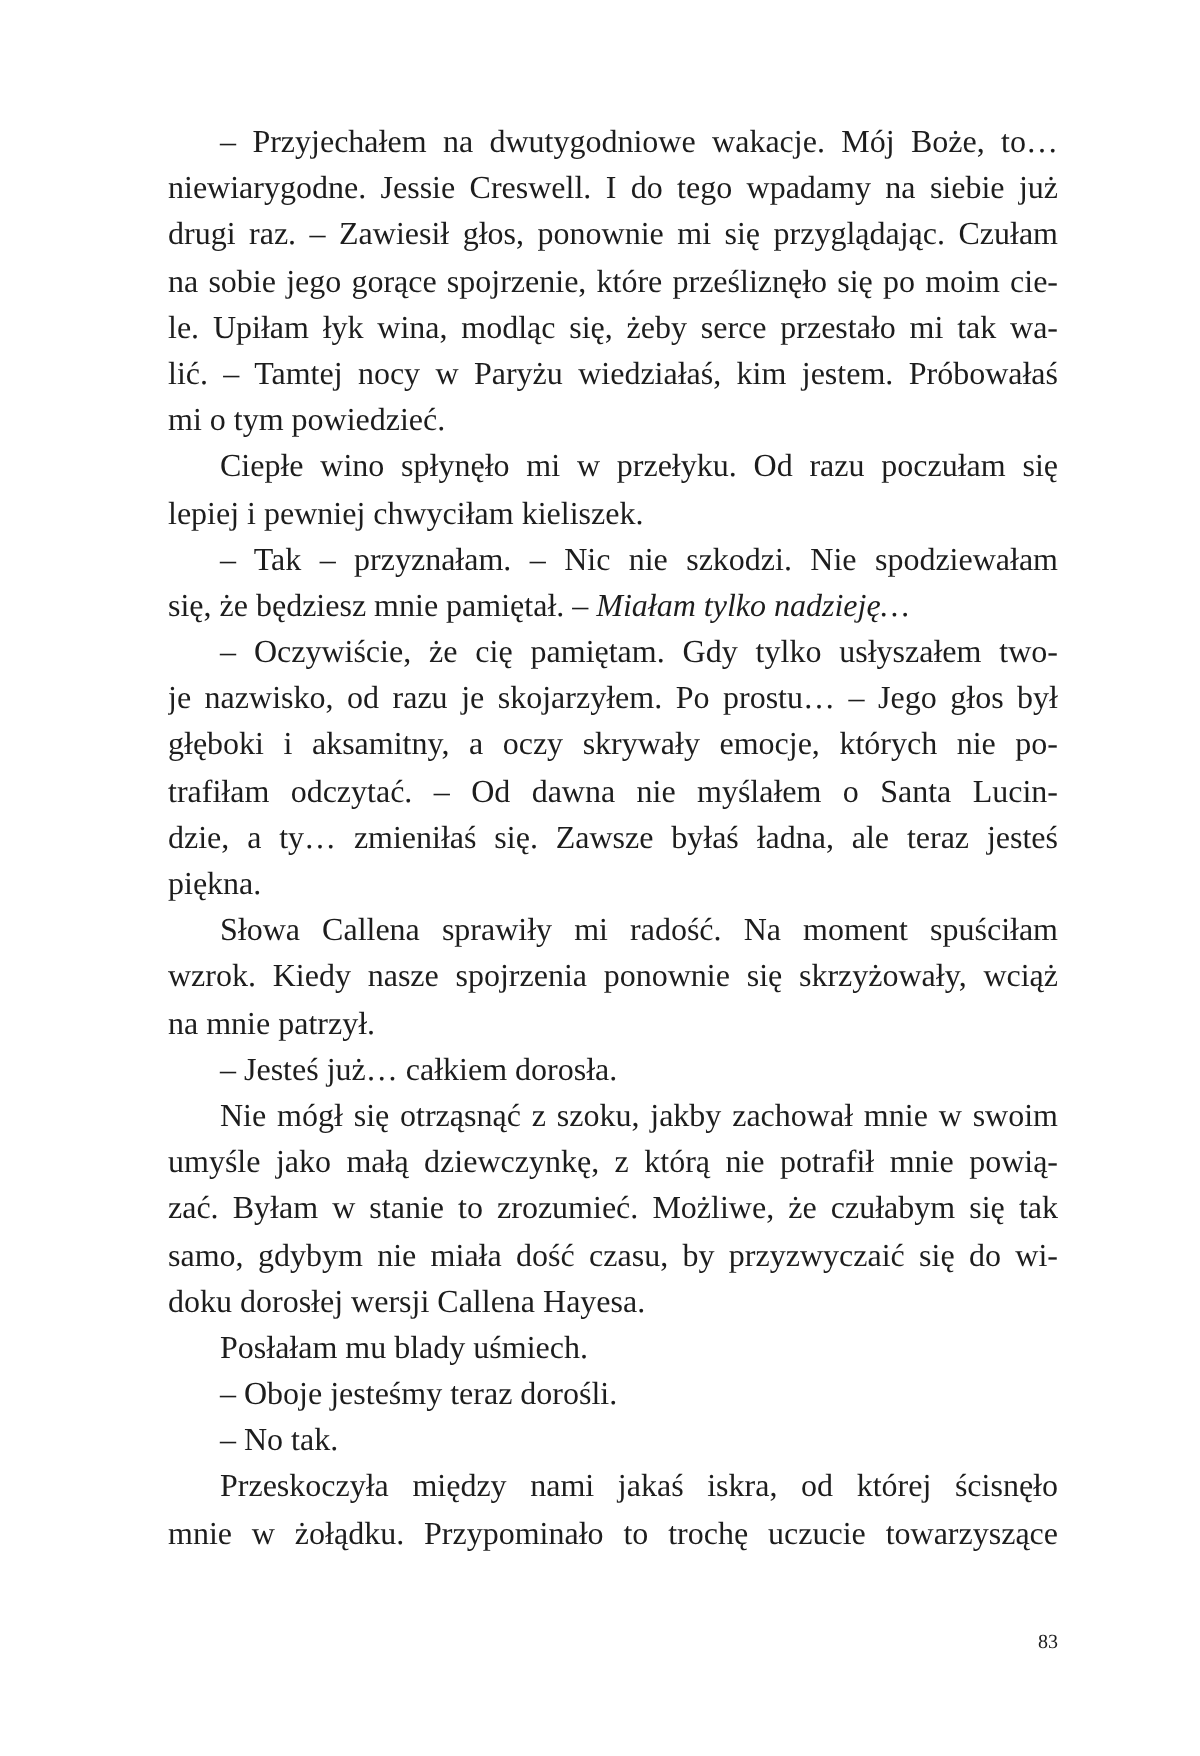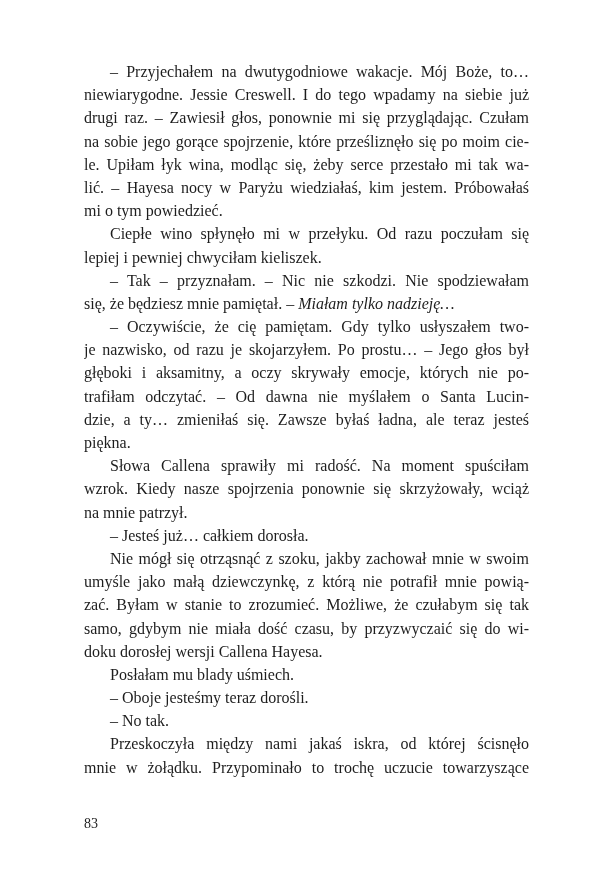--- a/index.html
+++ b/index.html
@@ -43,36 +43,36 @@
   }
   .italic {
     font-style: italic;
     margin-top: 25px;
   }
   .page-number {
     position: absolute;
     left: 84px;
     top: 816px;
     width: 445px;
-    text-align: left;
-    font-size: 14px;
+    text-align: right;
+    font-size: 10px;
     color: #1d1d1d;
   }
 </style>
 </head>
 <body style="background: rgb(255, 255, 255);">
 
 <div class="book-page" style="background: rgb(255, 255, 255); color: rgb(29, 29, 29);">
   <div class="text-block">
       <div class="line indent"><span>– Przyjechałem na dwutygodniowe wakacje. Mój Boże, to…</span></div>
       <div class="line"><span>niewiarygodne. Jessie Creswell. I do tego wpadamy na siebie już</span></div>
       <div class="line"><span>drugi raz. – Zawiesił głos, ponownie mi się przyglądając. Czułam</span></div>
       <div class="line"><span>na sobie jego gorące spojrzenie, które prześliznęło się po moim cie-</span></div>
       <div class="line"><span>le. Upiłam łyk wina, modląc się, żeby serce przestało mi tak wa-</span></div>
-      <div class="line"><span>lić. – Hayesa nocy w Paryżu wiedziałaś, kim jestem. Próbowałaś</span></div>
+      <div class="line"><span>lić. – Tamtej nocy w Paryżu wiedziałaś, kim jestem. Próbowałaś</span></div>
       <div class="line last"><span>mi o tym powiedzieć.</span></div>
       <div class="line indent"><span>Ciepłe wino spłynęło mi w przełyku. Od razu poczułam się</span></div>
       <div class="line last"><span>lepiej i pewniej chwyciłam kieliszek.</span></div>
       <div class="line indent"><span>– Tak – przyznałam. – Nic nie szkodzi. Nie spodziewałam</span></div>
       <div class="line last"><span>się, że będziesz mnie pamiętał. – </span><span class="italic">Miałam tylko nadzieję…</span></div>
       <div class="line indent"><span>– Oczywiście, że cię pamiętam. Gdy tylko usłyszałem two-</span></div>
       <div class="line"><span>je nazwisko, od razu je skojarzyłem. Po prostu… – Jego głos był</span></div>
       <div class="line"><span>głęboki i aksamitny, a oczy skrywały emocje, których nie po-</span></div>
       <div class="line"><span>trafiłam odczytać. – Od dawna nie myślałem o Santa Lucin-</span></div>
       <div class="line"><span>dzie, a ty… zmieniłaś się. Zawsze byłaś ładna, ale teraz jesteś</span></div>

